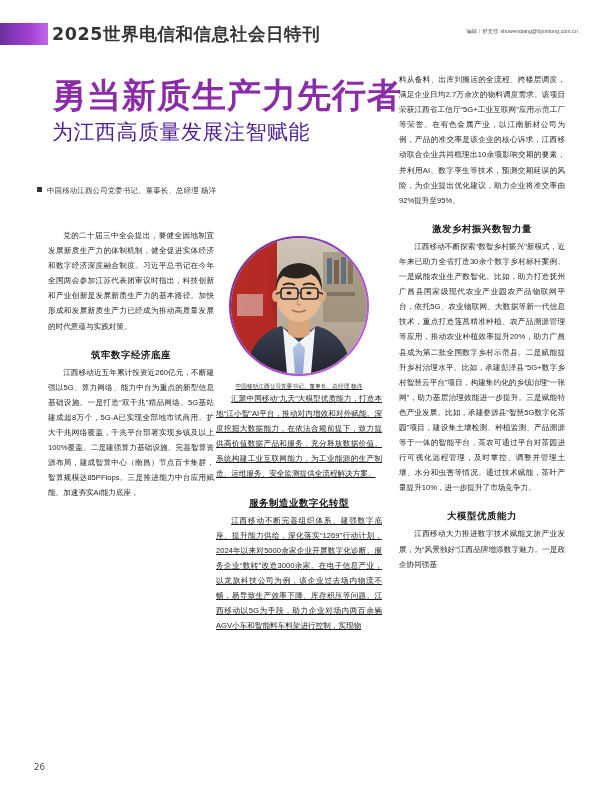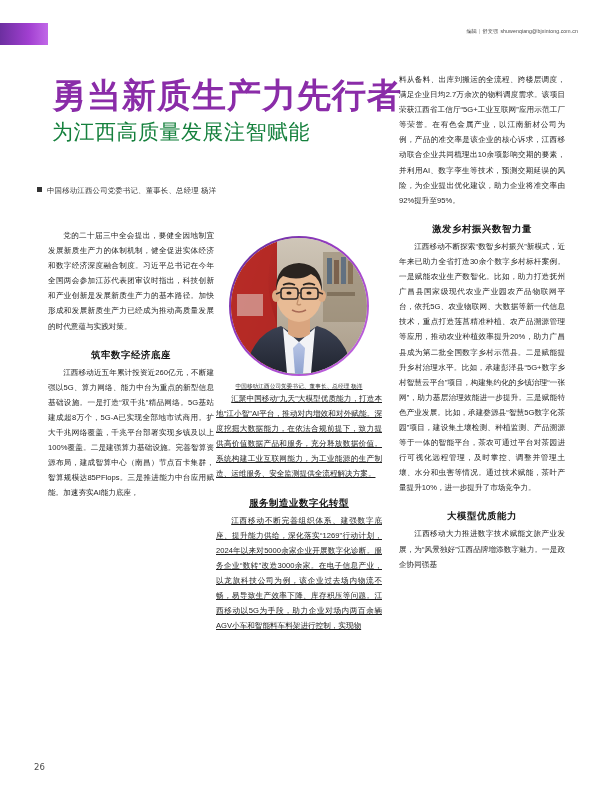--- a/index.html
+++ b/index.html
@@ -75,21 +75,21 @@
     line-height: 34px;
     white-space: nowrap;
   }
   .headline-sub {
     position: absolute;
     left: 52px;
     top: 119px;
     font-family: "DejaVu Sans", sans-serif;
     font-size: 21px;
     font-weight: normal;
-    color: #15803d;
+    color: #4c1d95;
     letter-spacing: 0.5px;
     line-height: 26px;
     white-space: nowrap;
   }
   .byline {
     position: absolute;
     left: 37px;
     top: 186px;
     font-size: 7.4px;
     color: #333333;
@@ -179,20 +179,21 @@
     font-family: "DejaVu Sans", sans-serif;
   }
 </style>
 </head>
 <body>
 
 <div class="page">
 
   <div class="masthead">
     <div class="masthead-bar"></div>
+    <div class="masthead-title">2025世界电信和信息社会日特刊</div>
     <div class="masthead-credit">
       <span>编辑</span><span class="sep">|</span><span>舒文强</span><span class="mail">shuwenqiang@bjxintong.com.cn</span>
     </div>
   </div>
 
   <div class="headline-main">勇当新质生产力先行者</div>
   <div class="headline-sub">为江西高质量发展注智赋能</div>
   <div class="byline"><span class="sq"></span><span>中国移动江西公司党委书记、董事长、总经理 杨洋</span></div>
 
   <div class="col" id="col-left">

